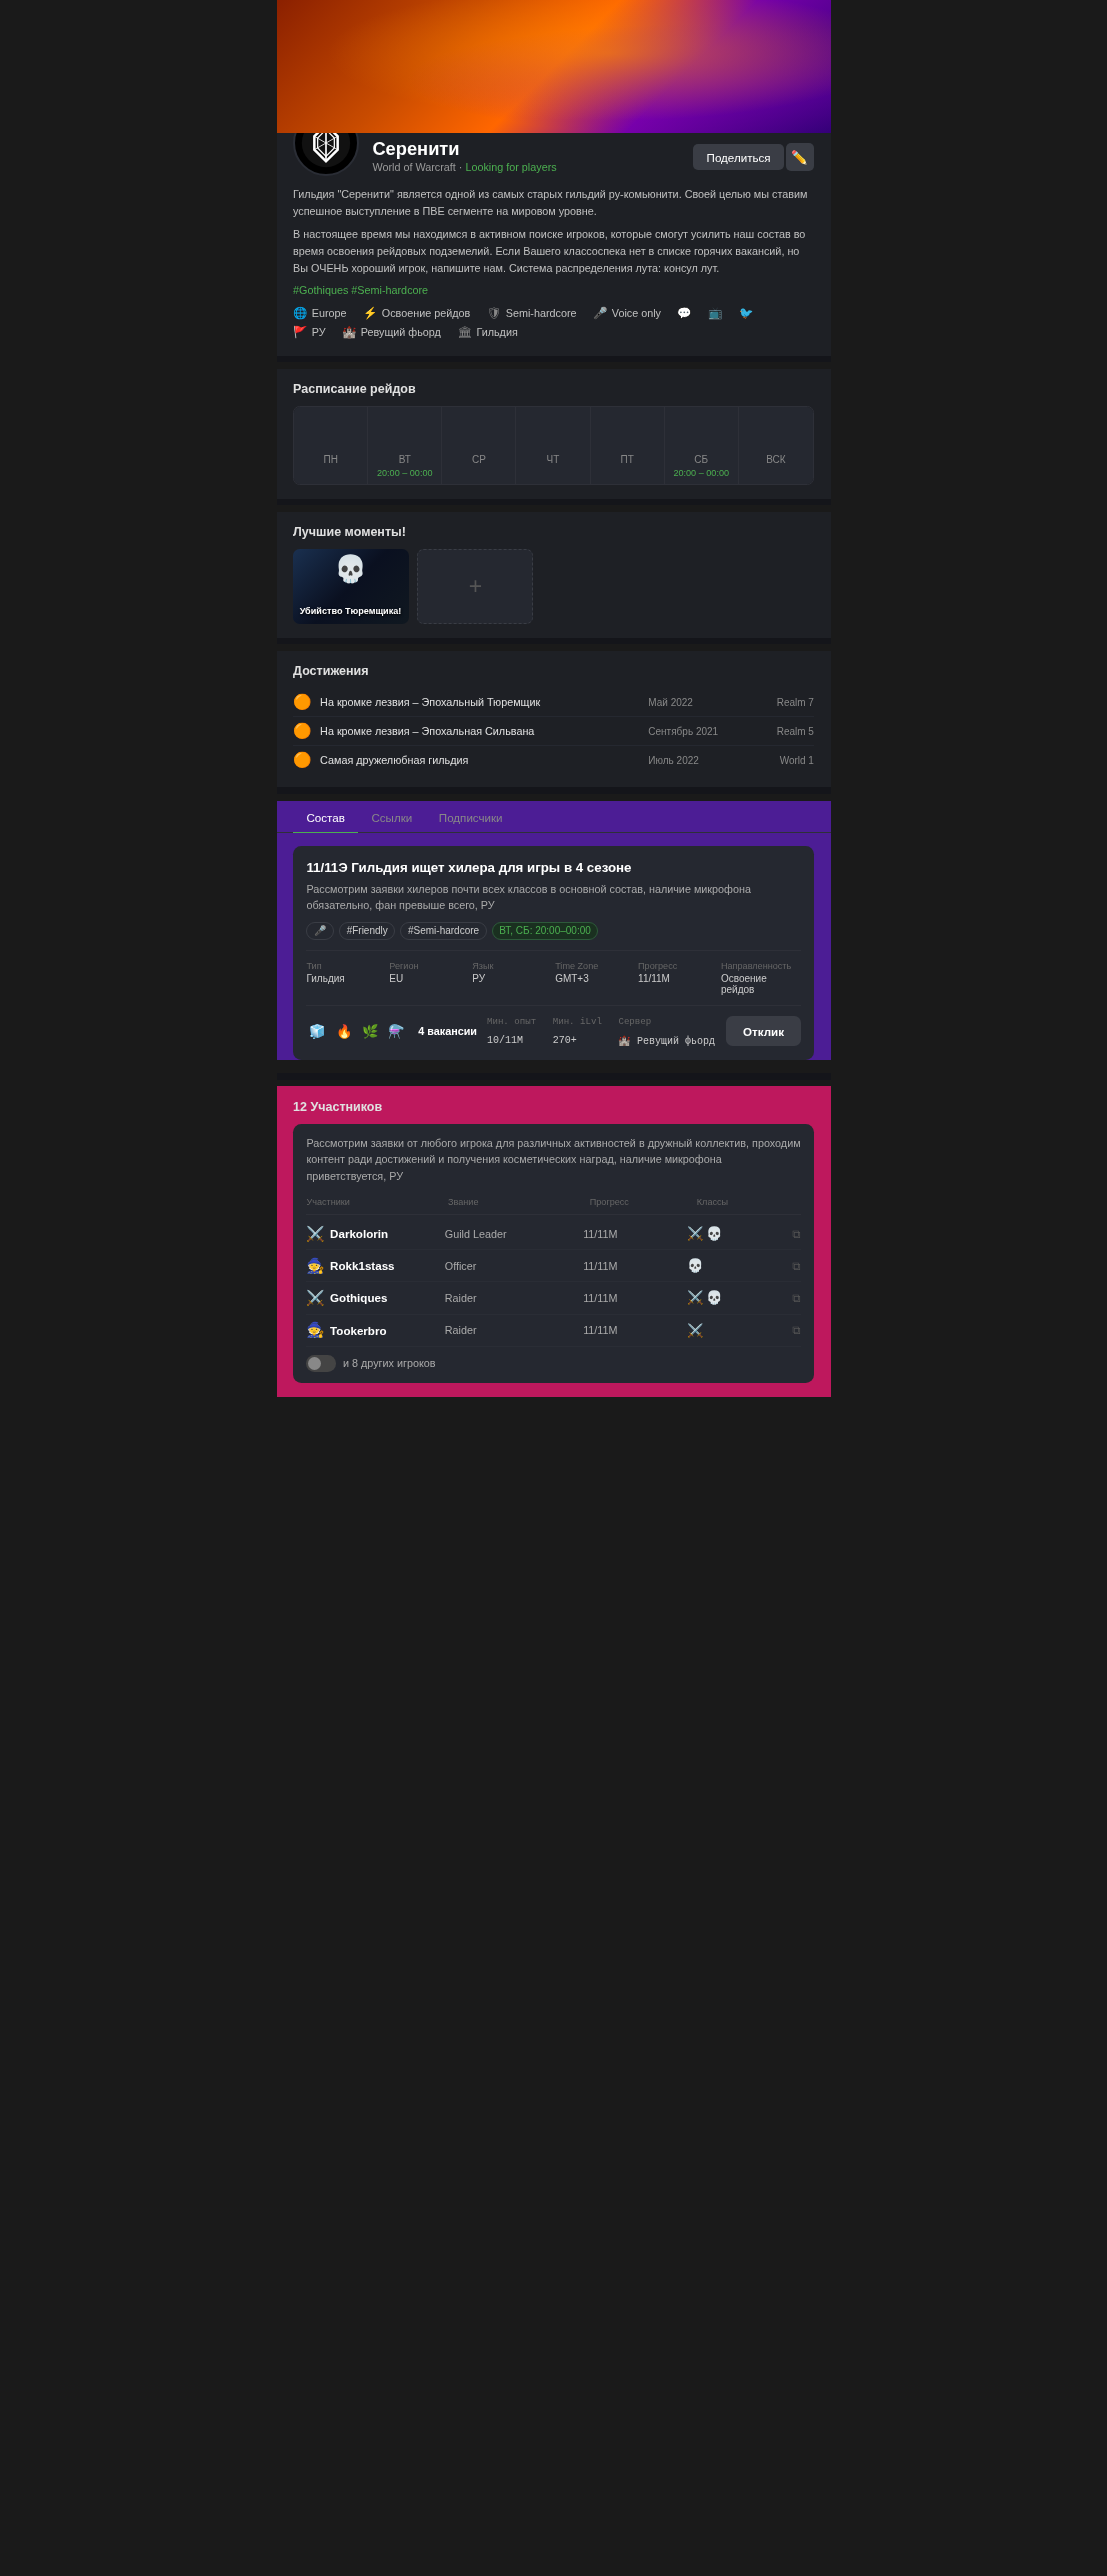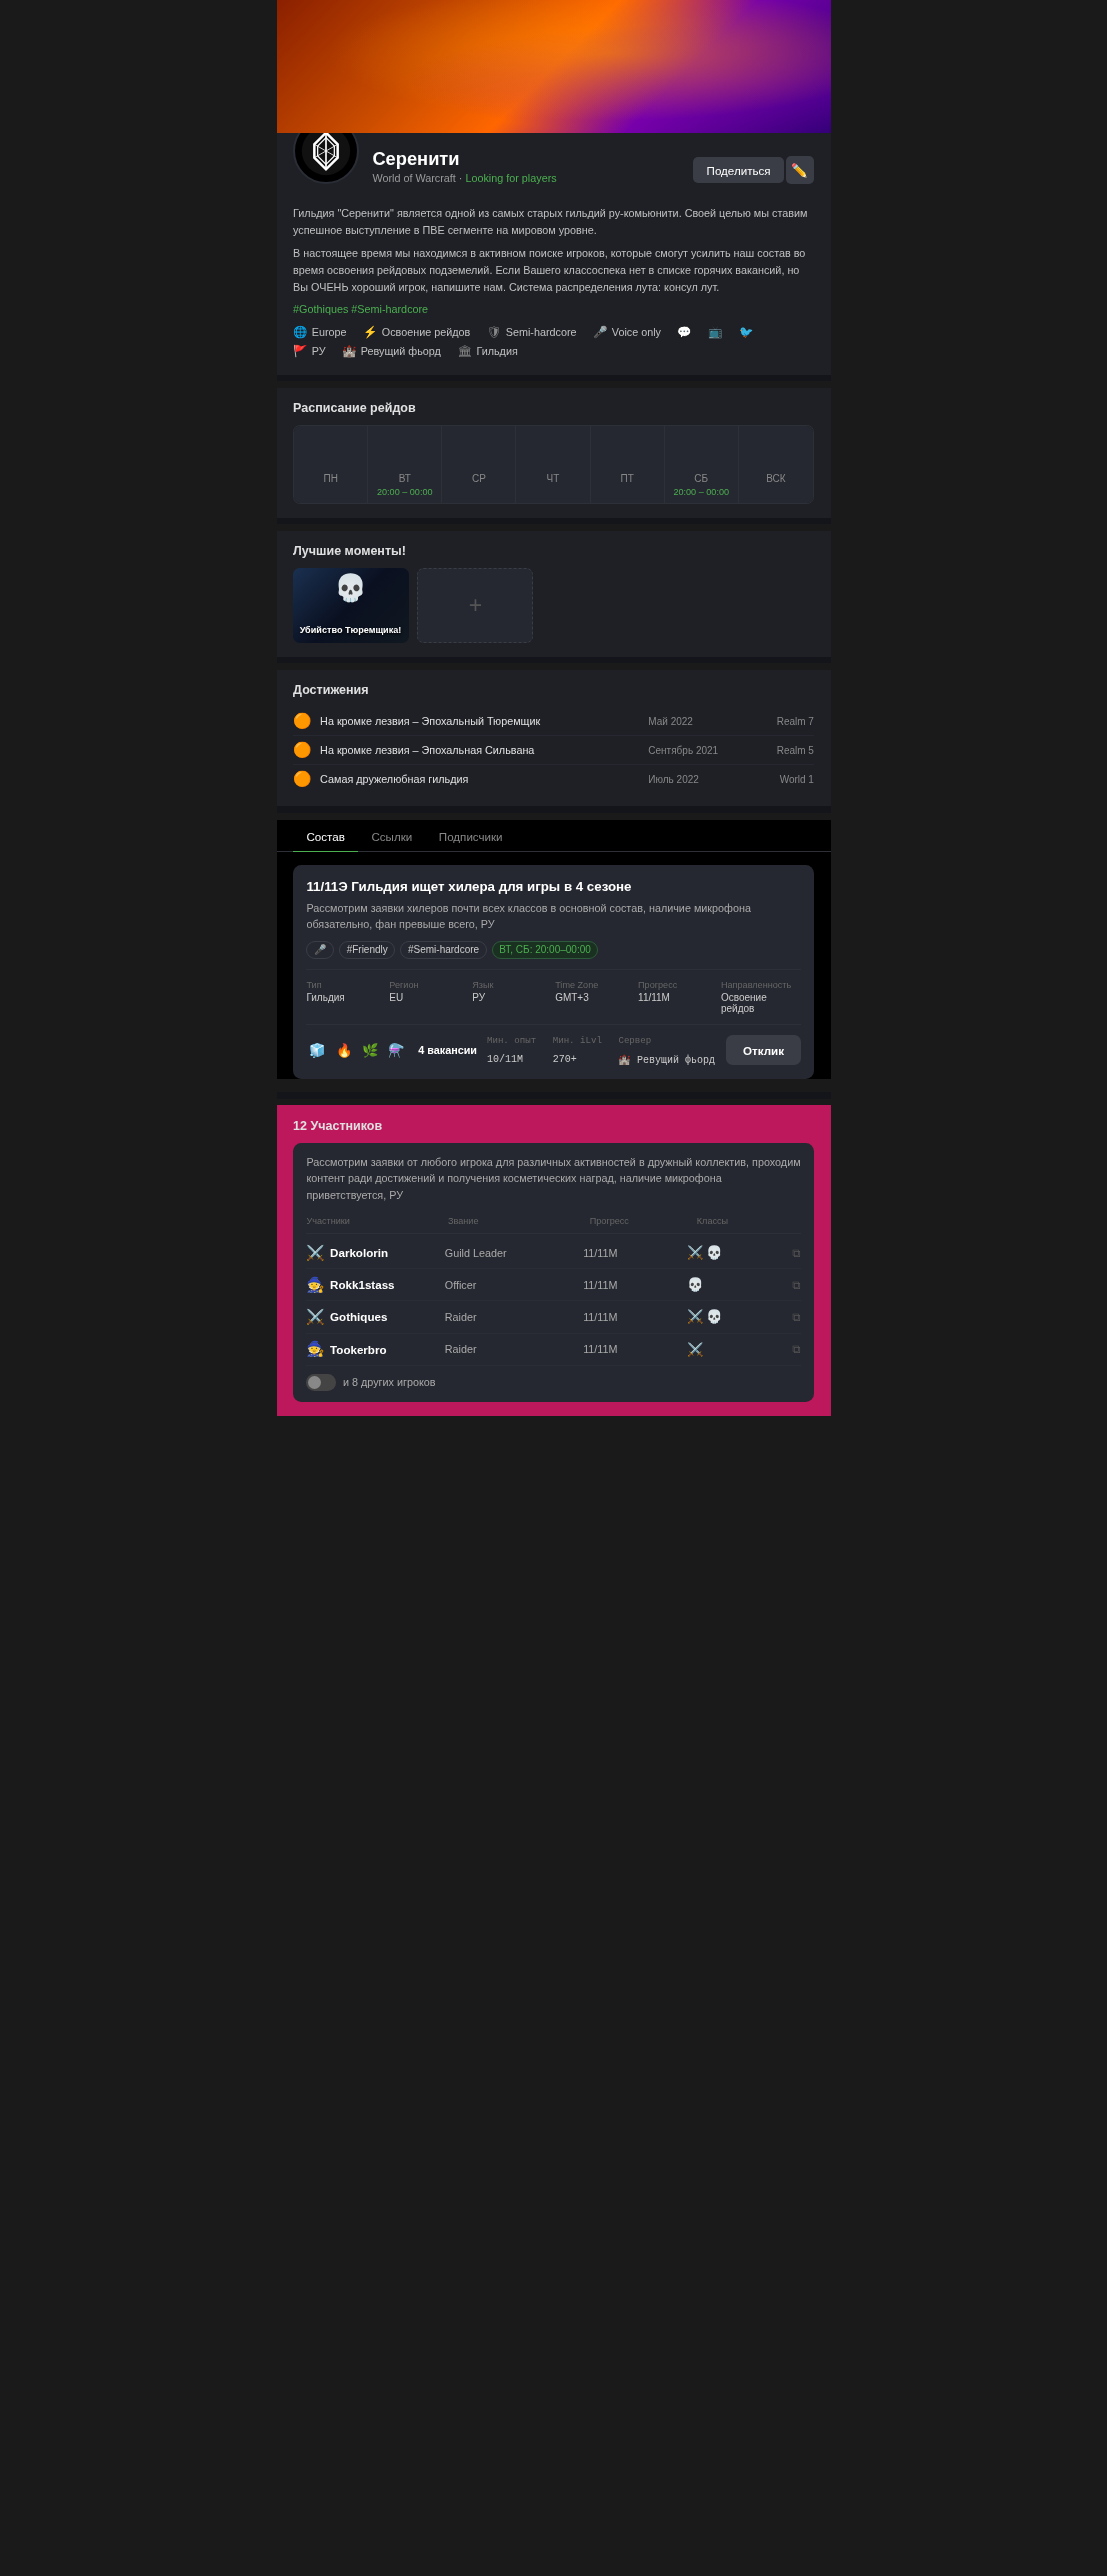--- a/index.html
+++ b/index.html
@@ -28,23 +28,23 @@
     }
 
     
     .profile-section {
       background: #1e2025;
       padding: 0 16.6px 13.3px;
     }
 
     .profile-header {
       display: flex;
-      align-items: flex-end;
-      padding-top: 10px;
-      margin-bottom: 21px;
+      align-items: center;
+      padding-top: 2px;
+      margin-bottom: 10px;
     }
 
     .avatar-wrap {
       margin-top: -25px;
       margin-right: 13.3px;
       flex-shrink: 0;
     }
 
     .avatar {
       width: 66px;
@@ -285,21 +285,21 @@
 
     .ach-rank {
       font-size: 10px;
       color: #888;
       min-width: 58px;
       text-align: right;
     }
 
     
     .tabs-section {
-      background: #000000;
+      background: #4c1d95;
       margin-top: 6.6px;
     }
 
     .tabs-bar {
       display: flex;
       border-bottom: 0.8px solid #2e3038;
       padding: 0 16.6px;
     }
 
     .tab-item {

